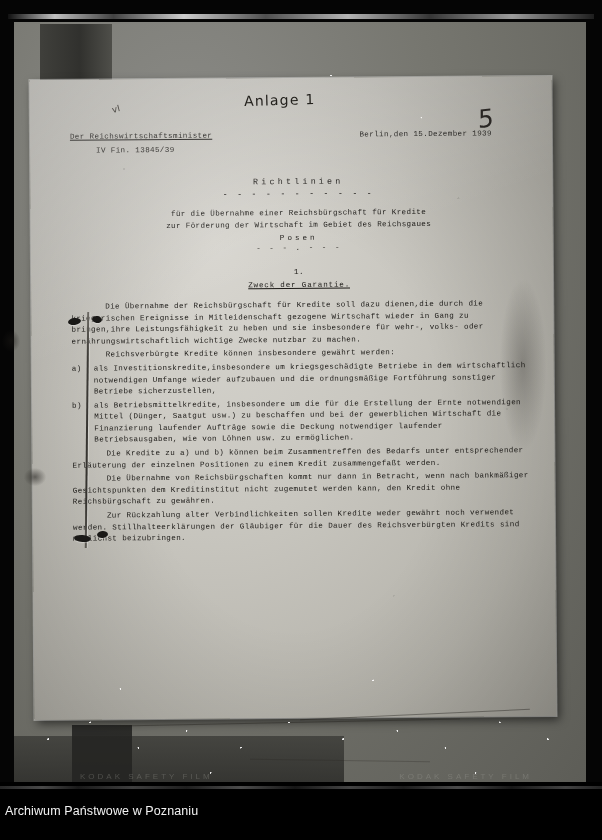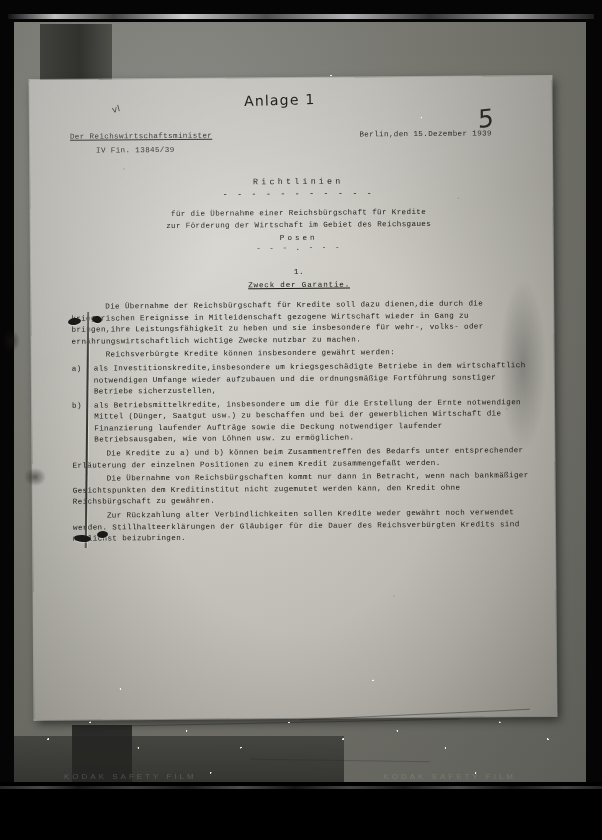--- a/index.html
+++ b/index.html
@@ -250,21 +250,21 @@
       radial-gradient(circle at 35% 92%, #fff 0 .7px, transparent 1px),
       radial-gradient(circle at 79% 92%, #fff 0 .8px, transparent 1px),
       radial-gradient(circle at 55% 9%, #fff 0 .7px, transparent 1px),
       radial-gradient(circle at 70% 14%, #fff 0 .6px, transparent 1px);
     opacity: .9;
   }
 
   
   .film-edge {
     position: absolute;
-    left: 4px; top: 770px; width: 572px; height: 12px;
+    left: 20px; top: 770px; width: 572px; height: 12px;
     overflow: hidden;
     font-family: "Liberation Sans", sans-serif;
     font-size: 8px;
     letter-spacing: 3px;
     color: rgba(170,168,162,.30);
     display: flex;
     justify-content: space-between;
     align-items: center;
     padding: 0 60px;
     box-sizing: border-box;
@@ -380,15 +380,16 @@
 
   <div class="dust"></div>
 
   <div class="film-edge">
     <span>KODAK SAFETY FILM</span>
     <span>KODAK SAFETY FILM</span>
   </div>
 
   <div class="caption">
     <div class="caption-rule"></div>
+    <div class="caption-text">Archiwum Państwowe w Poznaniu</div>
   </div>
 
 </div>
 
 </body></html>

